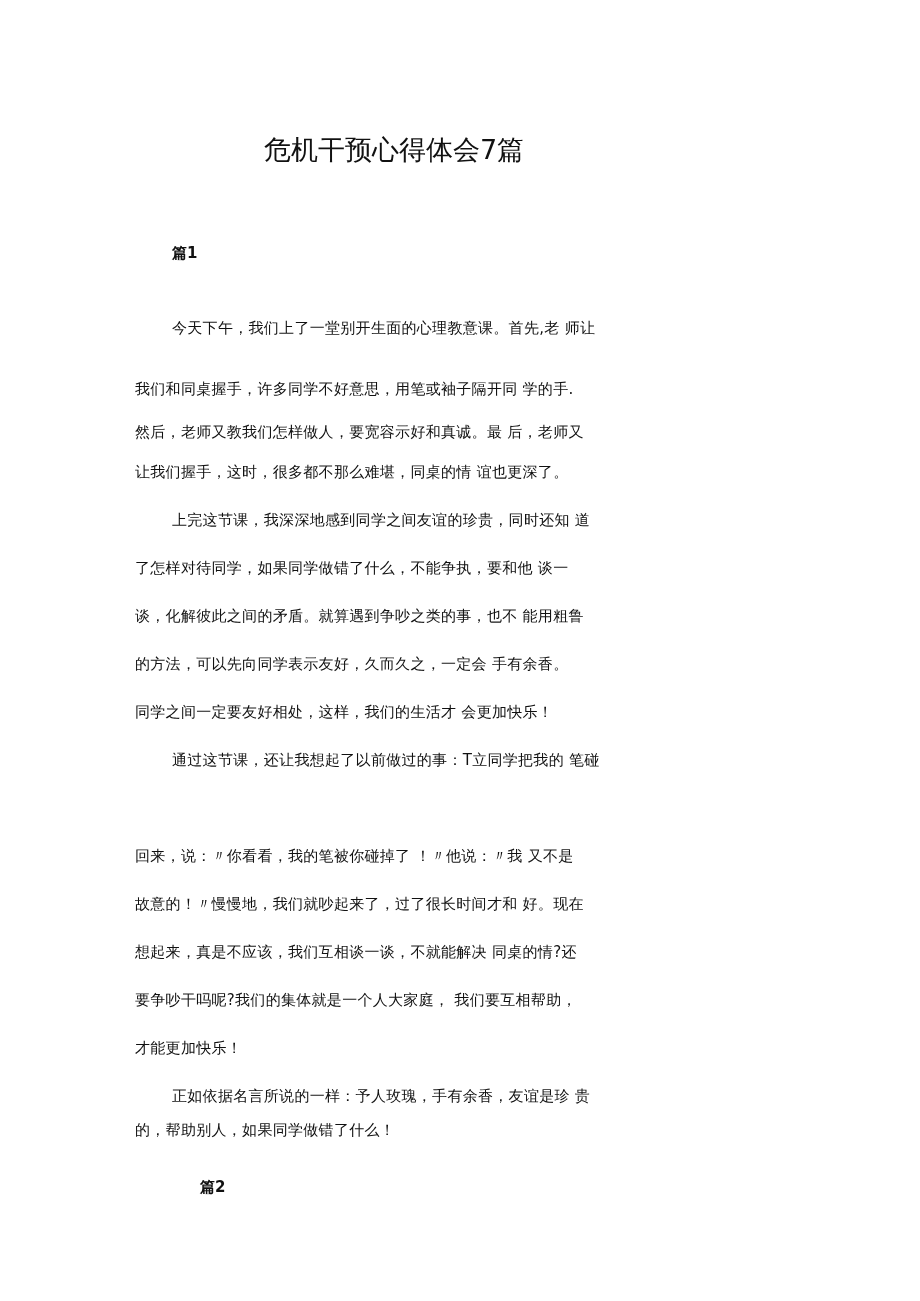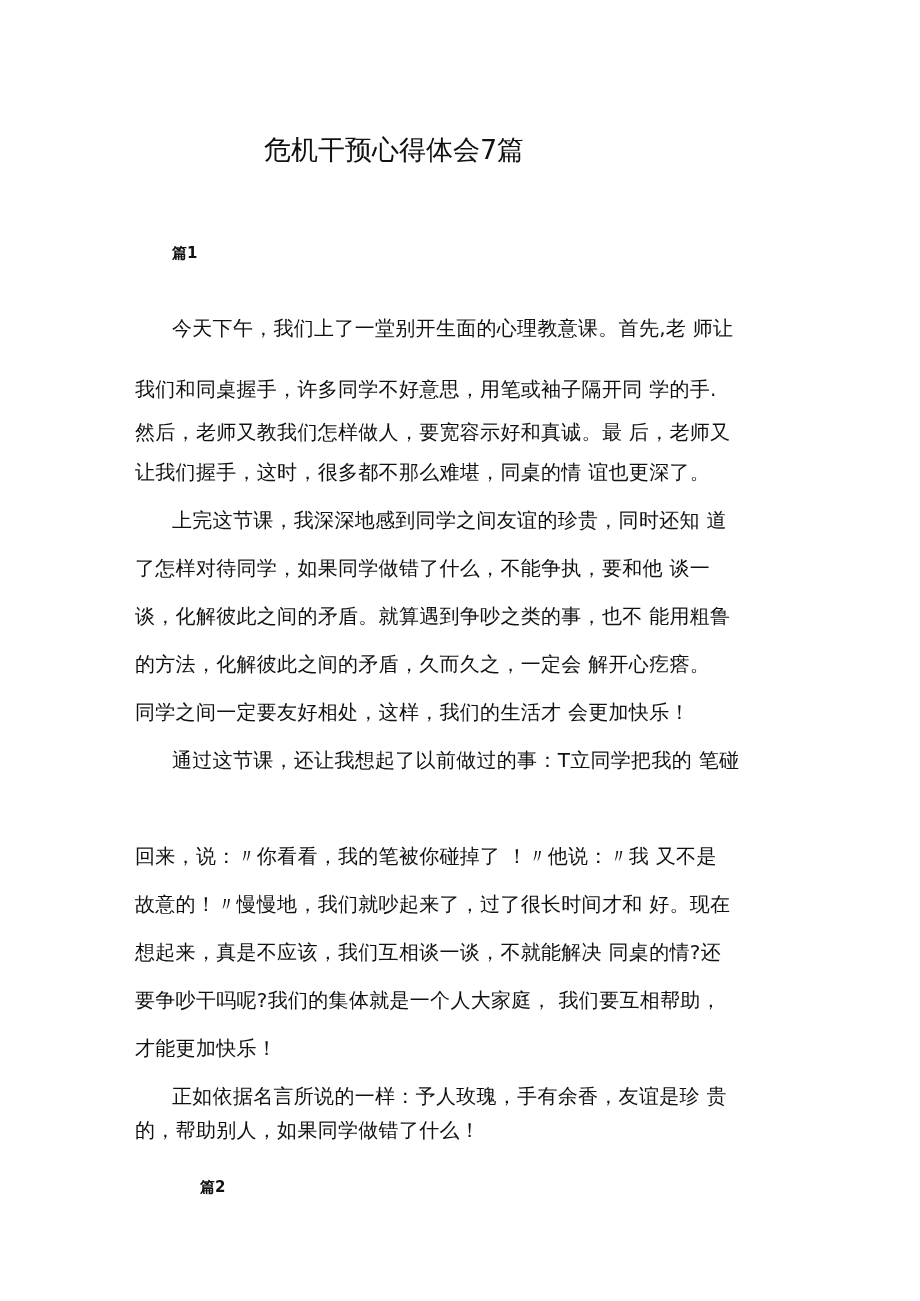--- a/index.html
+++ b/index.html
@@ -10,42 +10,42 @@
     }
     .page { position: absolute; left: 0; top: 0; width: 920px; height: 1301px; }
     .title {
       position: absolute; left: 0; width: 788px; top: 130px;
       text-align: center; font-size: 27px; line-height: 40px; letter-spacing: 0px;
     }
     .section {
       position: absolute; left: 172px; font-size: 15px; font-weight: bold; line-height: 30px;
     }
     .line {
-      position: absolute; left: 135px; width: 660px; font-size: 20px; line-height: 30px;
+      position: absolute; left: 135px; width: 660px; font-size: 15px; line-height: 30px;
       white-space: nowrap; letter-spacing: 0.3px;
     }
     .indent { left: 172px; }
   </style>
 </head>
 <body>
 
 <div class="page">
   <div class="title" style="top:130px;">危机干预心得体会7篇</div>
 
   <div class="section" style="top:238px;">篇1</div>
 
   <div class="line indent" style="top:313px;">今天下午，我们上了一堂别开生面的心理教意课。首先,老 师让</div>
   <div class="line" style="top:374px;">我们和同桌握手，许多同学不好意思，用笔或袖子隔开同 学的手.</div>
   <div class="line" style="top:409px;margin-top:8px;">然后，老师又教我们怎样做人，要宽容示好和真诚。最 后，老师又</div>
   <div class="line" style="top:457px;">让我们握手，这时，很多都不那么难堪，同桌的情 谊也更深了。</div>
 
   <div class="line indent" style="top:505px;">上完这节课，我深深地感到同学之间友谊的珍贵，同时还知 道</div>
   <div class="line" style="top:553px;">了怎样对待同学，如果同学做错了什么，不能争执，要和他 谈一</div>
   <div class="line" style="top:601px;">谈，化解彼此之间的矛盾。就算遇到争吵之类的事，也不 能用粗鲁</div>
-  <div class="line" style="top:649px;">的方法，化解彼此之间的矛盾，久而久之，一定会 解开心疙瘩。</div>
+  <div class="line" style="top:649px;">的方法，可以先向同学表示友好，久而久之，一定会 手有余香。</div>
   <div class="line" style="top:697px;">同学之间一定要友好相处，这样，我们的生活才 会更加快乐！</div>
 
   <div class="line indent" style="top:745px;">通过这节课，还让我想起了以前做过的事：T立同学把我的 笔碰</div>
   <div class="line" style="top:841px;">回来，说：〃你看看，我的笔被你碰掉了 ！〃他说：〃我 又不是</div>
   <div class="line" style="top:889px;">故意的！〃慢慢地，我们就吵起来了，过了很长时间才和 好。现在</div>
   <div class="line" style="top:937px;">想起来，真是不应该，我们互相谈一谈，不就能解决 同桌的情?还</div>
   <div class="line" style="top:985px;">要争吵干吗呢?我们的集体就是一个人大家庭，  我们要互相帮助，</div>
   <div class="line" style="top:1033px;">才能更加快乐！</div>
 
   <div class="line indent" style="top:1081px;">正如依据名言所说的一样：予人玫瑰，手有余香，友谊是珍 贵</div>

